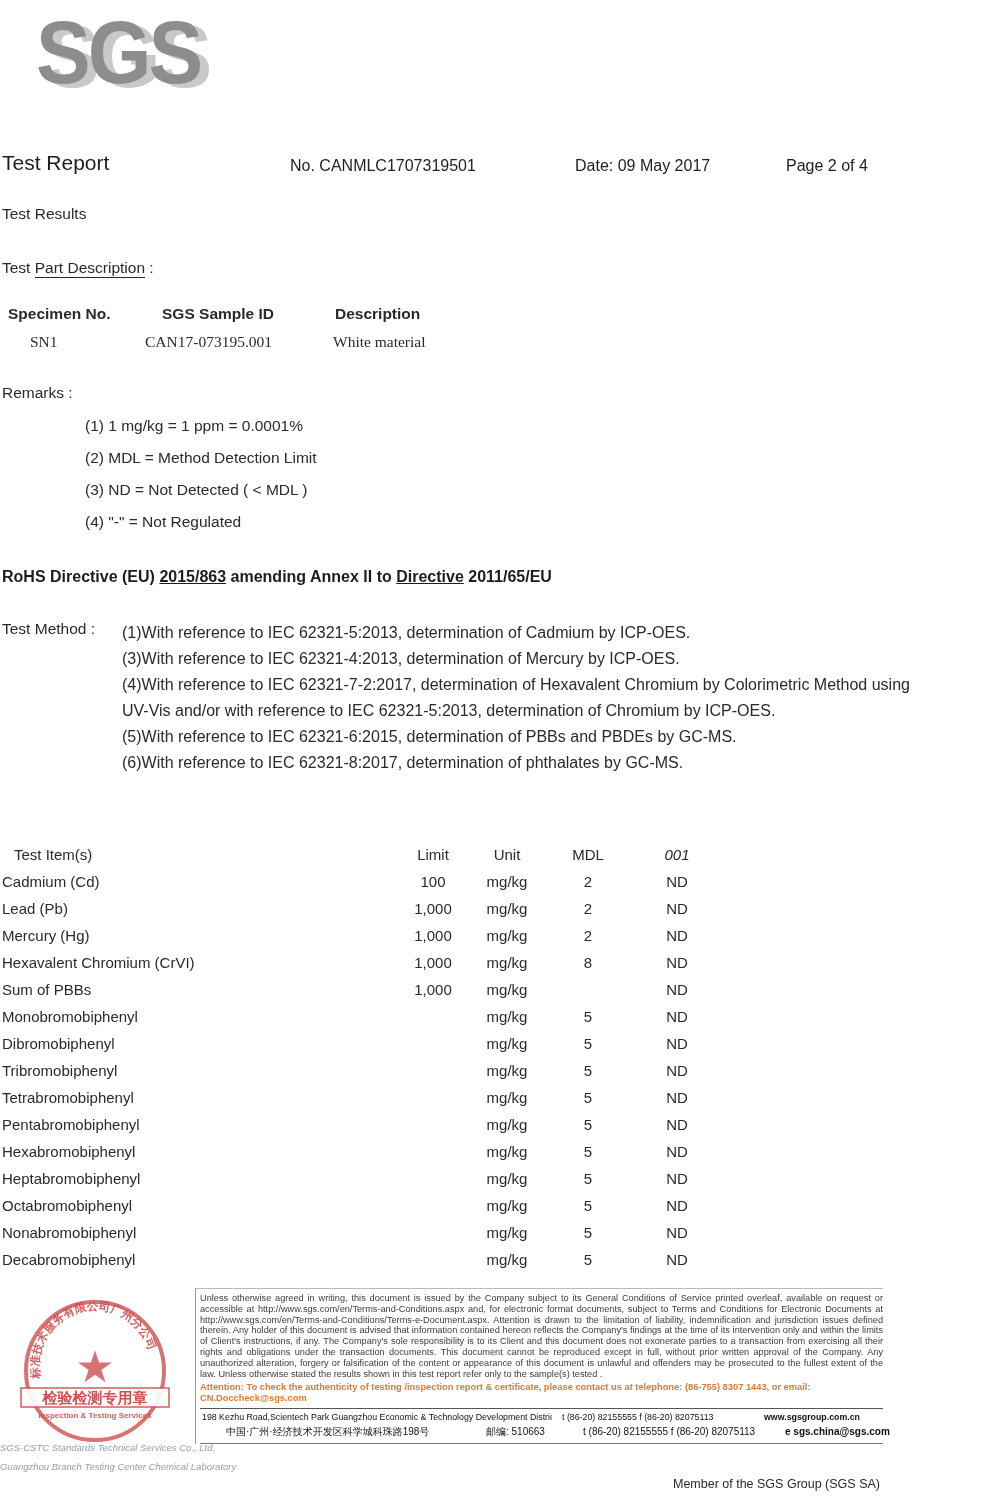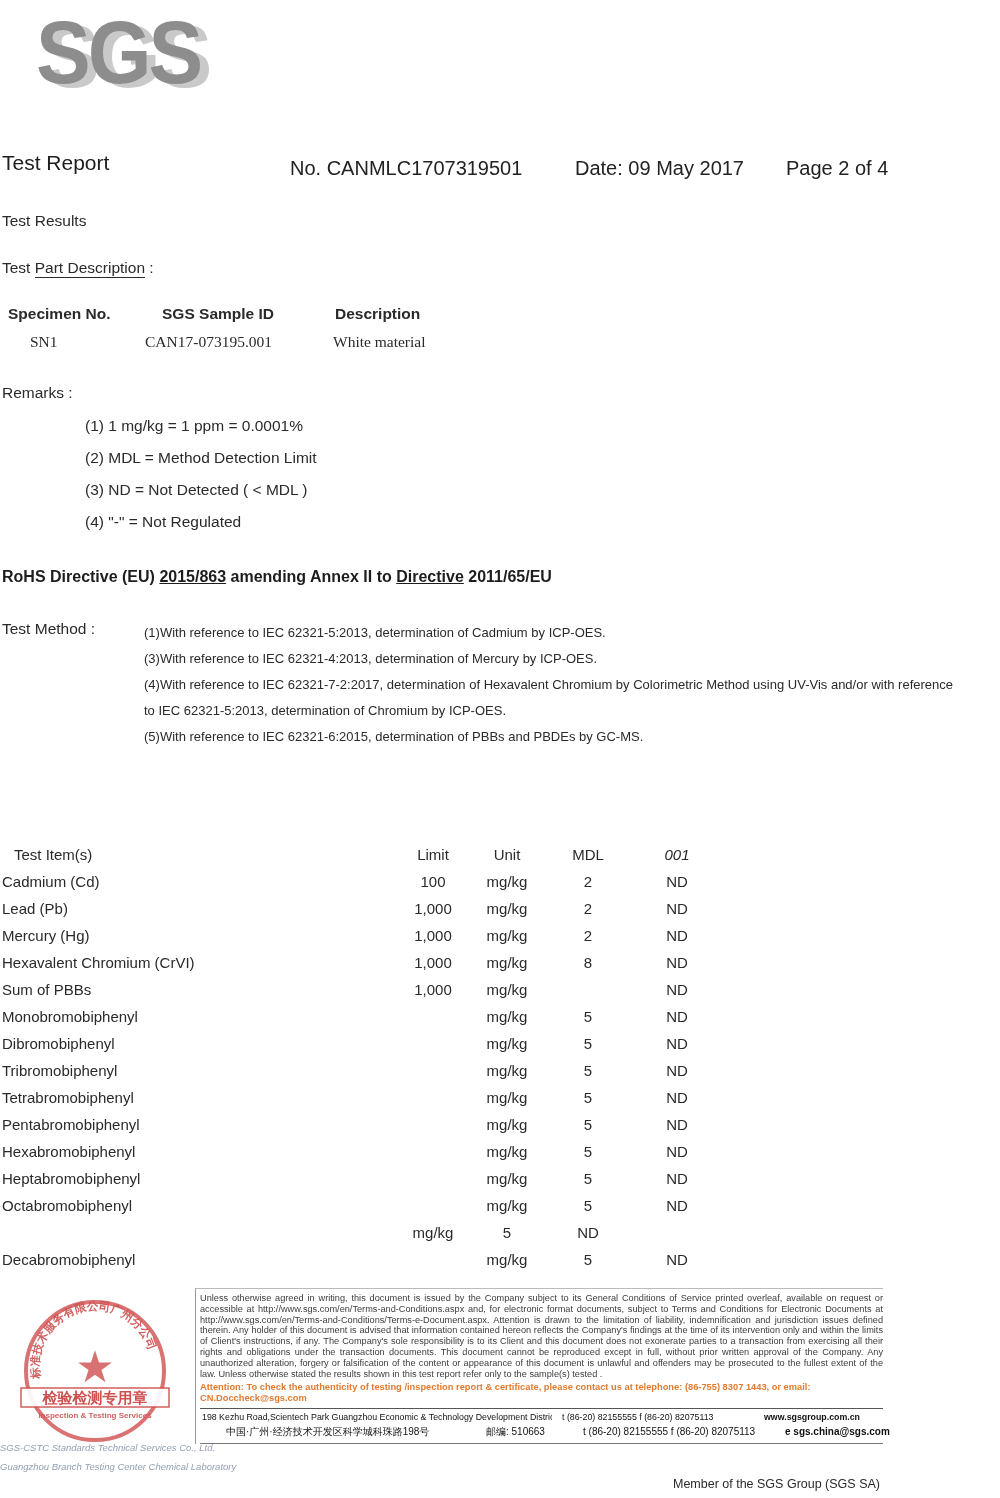--- a/index.html
+++ b/index.html
@@ -13,47 +13,47 @@
   
   .logo {
     left:36px; top:2px;
     font-size:82px; font-weight:bold; letter-spacing:-3px;
     color:#8d8d8d; text-shadow:9px 4px 0 #c9c9c9;
     transform:scaleY(1.08); transform-origin:top left;
   }
 
   
   .hdr-title { left:2px; top:151px; font-size:21px; font-weight:normal; color:#1d1d1d; }
-  .hdr-meta  { top:157px; font-size:20px; color:#222; }
+  .hdr-meta  { top:157px; font-size:16px; color:#222; }
   .hdr-no    { left:290px; }
   .hdr-date  { left:575px; }
   .hdr-page  { left:786px; }
 
   .t15 { font-size:15.5px; color:#2a2a2a; }
-  .test-results { left:2px; top:212px; }
+  .test-results { left:2px; top:205px; }
   .part-desc   { left:2px; top:259px; }
   .u { border-bottom:1px solid #2a2a2a; padding-bottom:1px; }
 
   
   .spec-row { left:0; width:600px; height:22px; }
   .spec-h { top:305px; font-weight:bold; }
   .spec-d { top:333px;font-family:Liberation Serif, serif; }
   .spec-row span { position:absolute; white-space:nowrap; }
 
   
   .remarks-label { left:2px; top:384px; }
   .remarks-items { left:85px; top:410px; line-height:32px; }
 
   
   .directive { left:2px; top:568px; font-size:16px; font-weight:bold; color:#1d1d1d; white-space:nowrap; }
   .directive .du { text-decoration:underline; }
 
   
   .method-label { left:2px; top:620px; }
-  .method-items { left:144px; top:620px; width:812px; line-height:26px; font-size:13px; color:#2a2a2a; }
+  .method-items { left:122px; top:620px; width:812px; line-height:26px; font-size:16px; color:#2a2a2a; }
 
   
   .rtable { left:2px; top:841px; width:772px; font-size:15px; color:#2a2a2a; }
   .rt-row { display:grid; grid-template-columns:396px 70px 78px 84px 94px; line-height:27px; }
   .rt-row .c-item { text-align:left; padding-left:0; }
   .rt-head .c-item { padding-left:12px; }
   .c-num { text-align:center; }
   .italic { font-style:italic; }
 
   
@@ -126,20 +126,21 @@
 
     <div class="method-item">(1)With reference to IEC 62321-5:2013, determination of Cadmium by ICP-OES.</div>
 
 
     <div class="method-item">(3)With reference to IEC 62321-4:2013, determination of Mercury by ICP-OES.</div>
 
     <div class="method-item">(4)With reference to IEC 62321-7-2:2017, determination of Hexavalent Chromium by Colorimetric Method using UV-Vis and/or with reference to IEC 62321-5:2013, determination of Chromium by ICP-OES.</div>
 
     <div class="method-item">(5)With reference to IEC 62321-6:2015, determination of PBBs and PBDEs by GC-MS.</div>
 
+    <div class="method-item">(6)With reference to IEC 62321-8:2017, determination of phthalates by GC-MS.</div>
   </div>
 
 <div class="abs rtable">
   <div class="rt-row rt-head">
     <div class="c-item">Test Item(s)</div>
     <div class="c-num">Limit</div>
     <div class="c-num">Unit</div>
     <div class="c-num">MDL</div>
     <div class="c-num italic">001</div>
   </div>
@@ -243,20 +244,21 @@
 
       <div class="rt-row">
         <div class="c-item">Octabromobiphenyl</div>
         <div class="c-num"></div>
         <div class="c-num">mg/kg</div>
         <div class="c-num">5</div>
         <div class="c-num">ND</div>
       </div>
 
       <div class="rt-row">
+        <div class="c-item">Nonabromobiphenyl</div>
         <div class="c-num"></div>
         <div class="c-num">mg/kg</div>
         <div class="c-num">5</div>
         <div class="c-num">ND</div>
       </div>
 
       <div class="rt-row">
         <div class="c-item">Decabromobiphenyl</div>
         <div class="c-num"></div>
         <div class="c-num">mg/kg</div>

